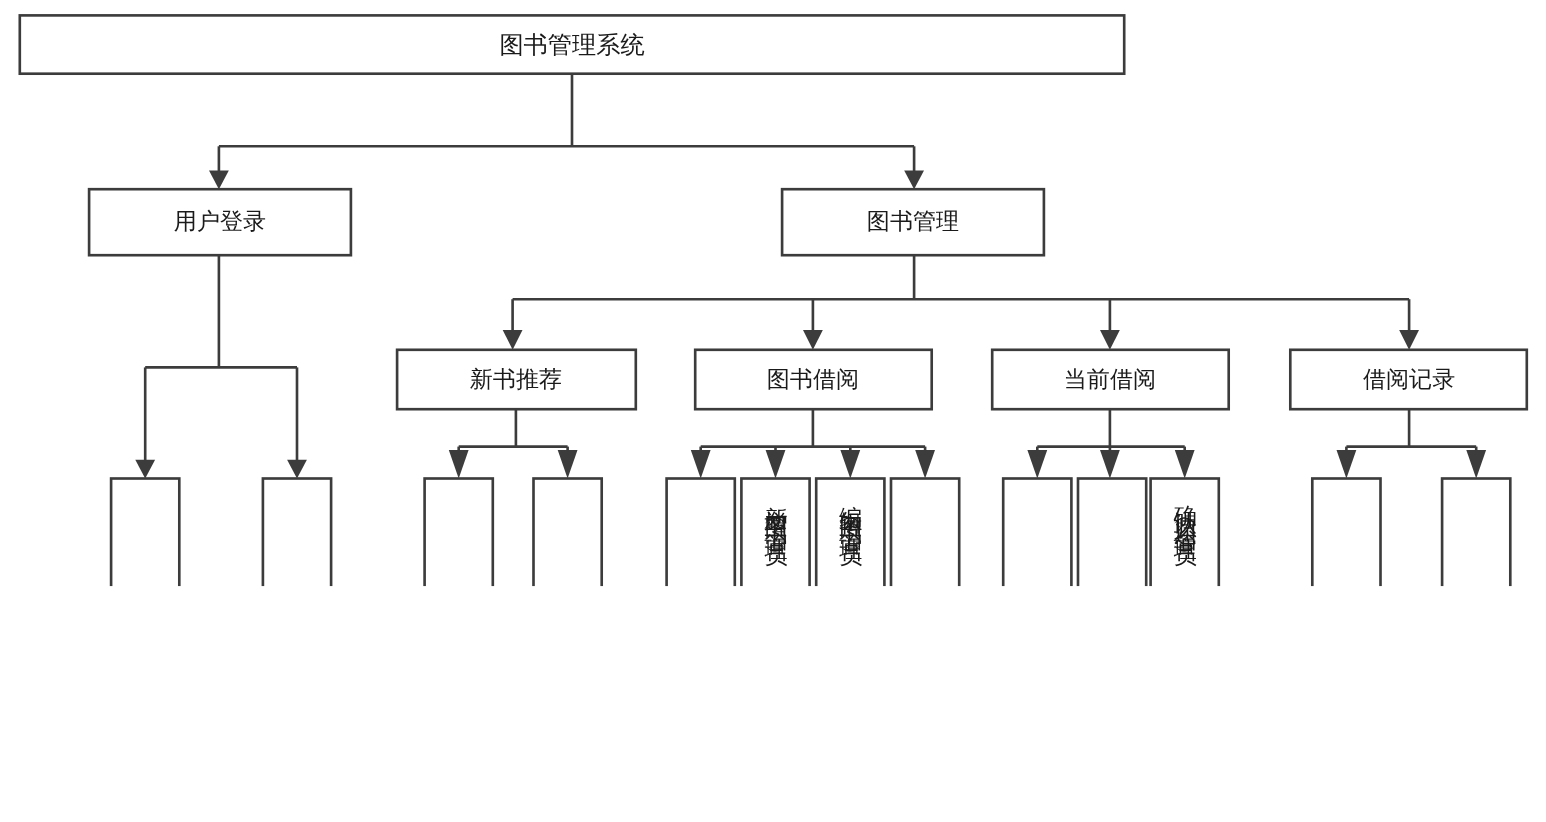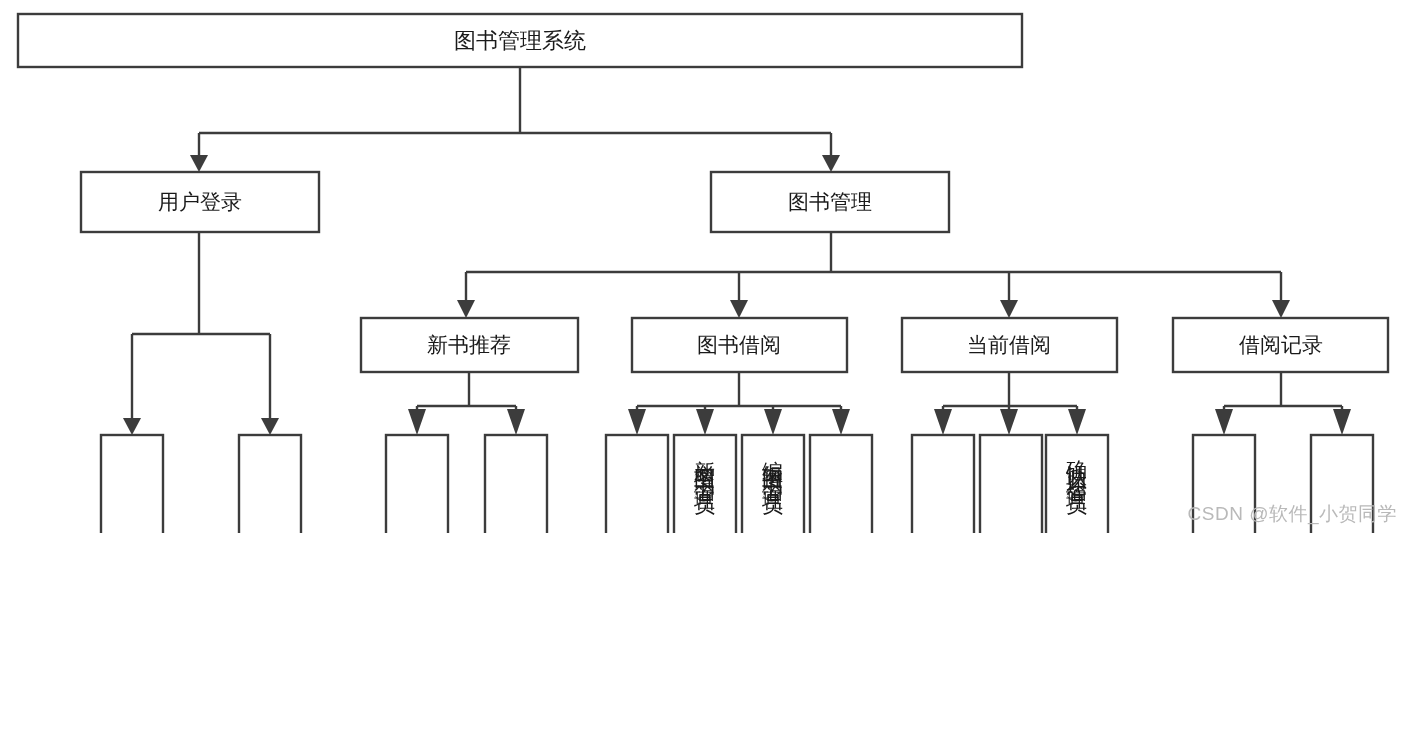--- a/index.html
+++ b/index.html
@@ -263,14 +263,13 @@
     <span class="vlabel">确认归还（管理员）</span>
   </div>
 
   <div class="vlabel-wrap centered" style="left:1193px; top:435px; width:62px; height:305px;">
     <span class="vlabel">新增借阅记录</span>
   </div>
   <div class="vlabel-wrap centered" style="left:1311px; top:435px; width:62px; height:305px;">
     <span class="vlabel">查询借阅记录</span>
   </div>
 
-  <div class="watermark">CSDN @软件_小贺同学</div>
 </div>
 
 </body></html>

